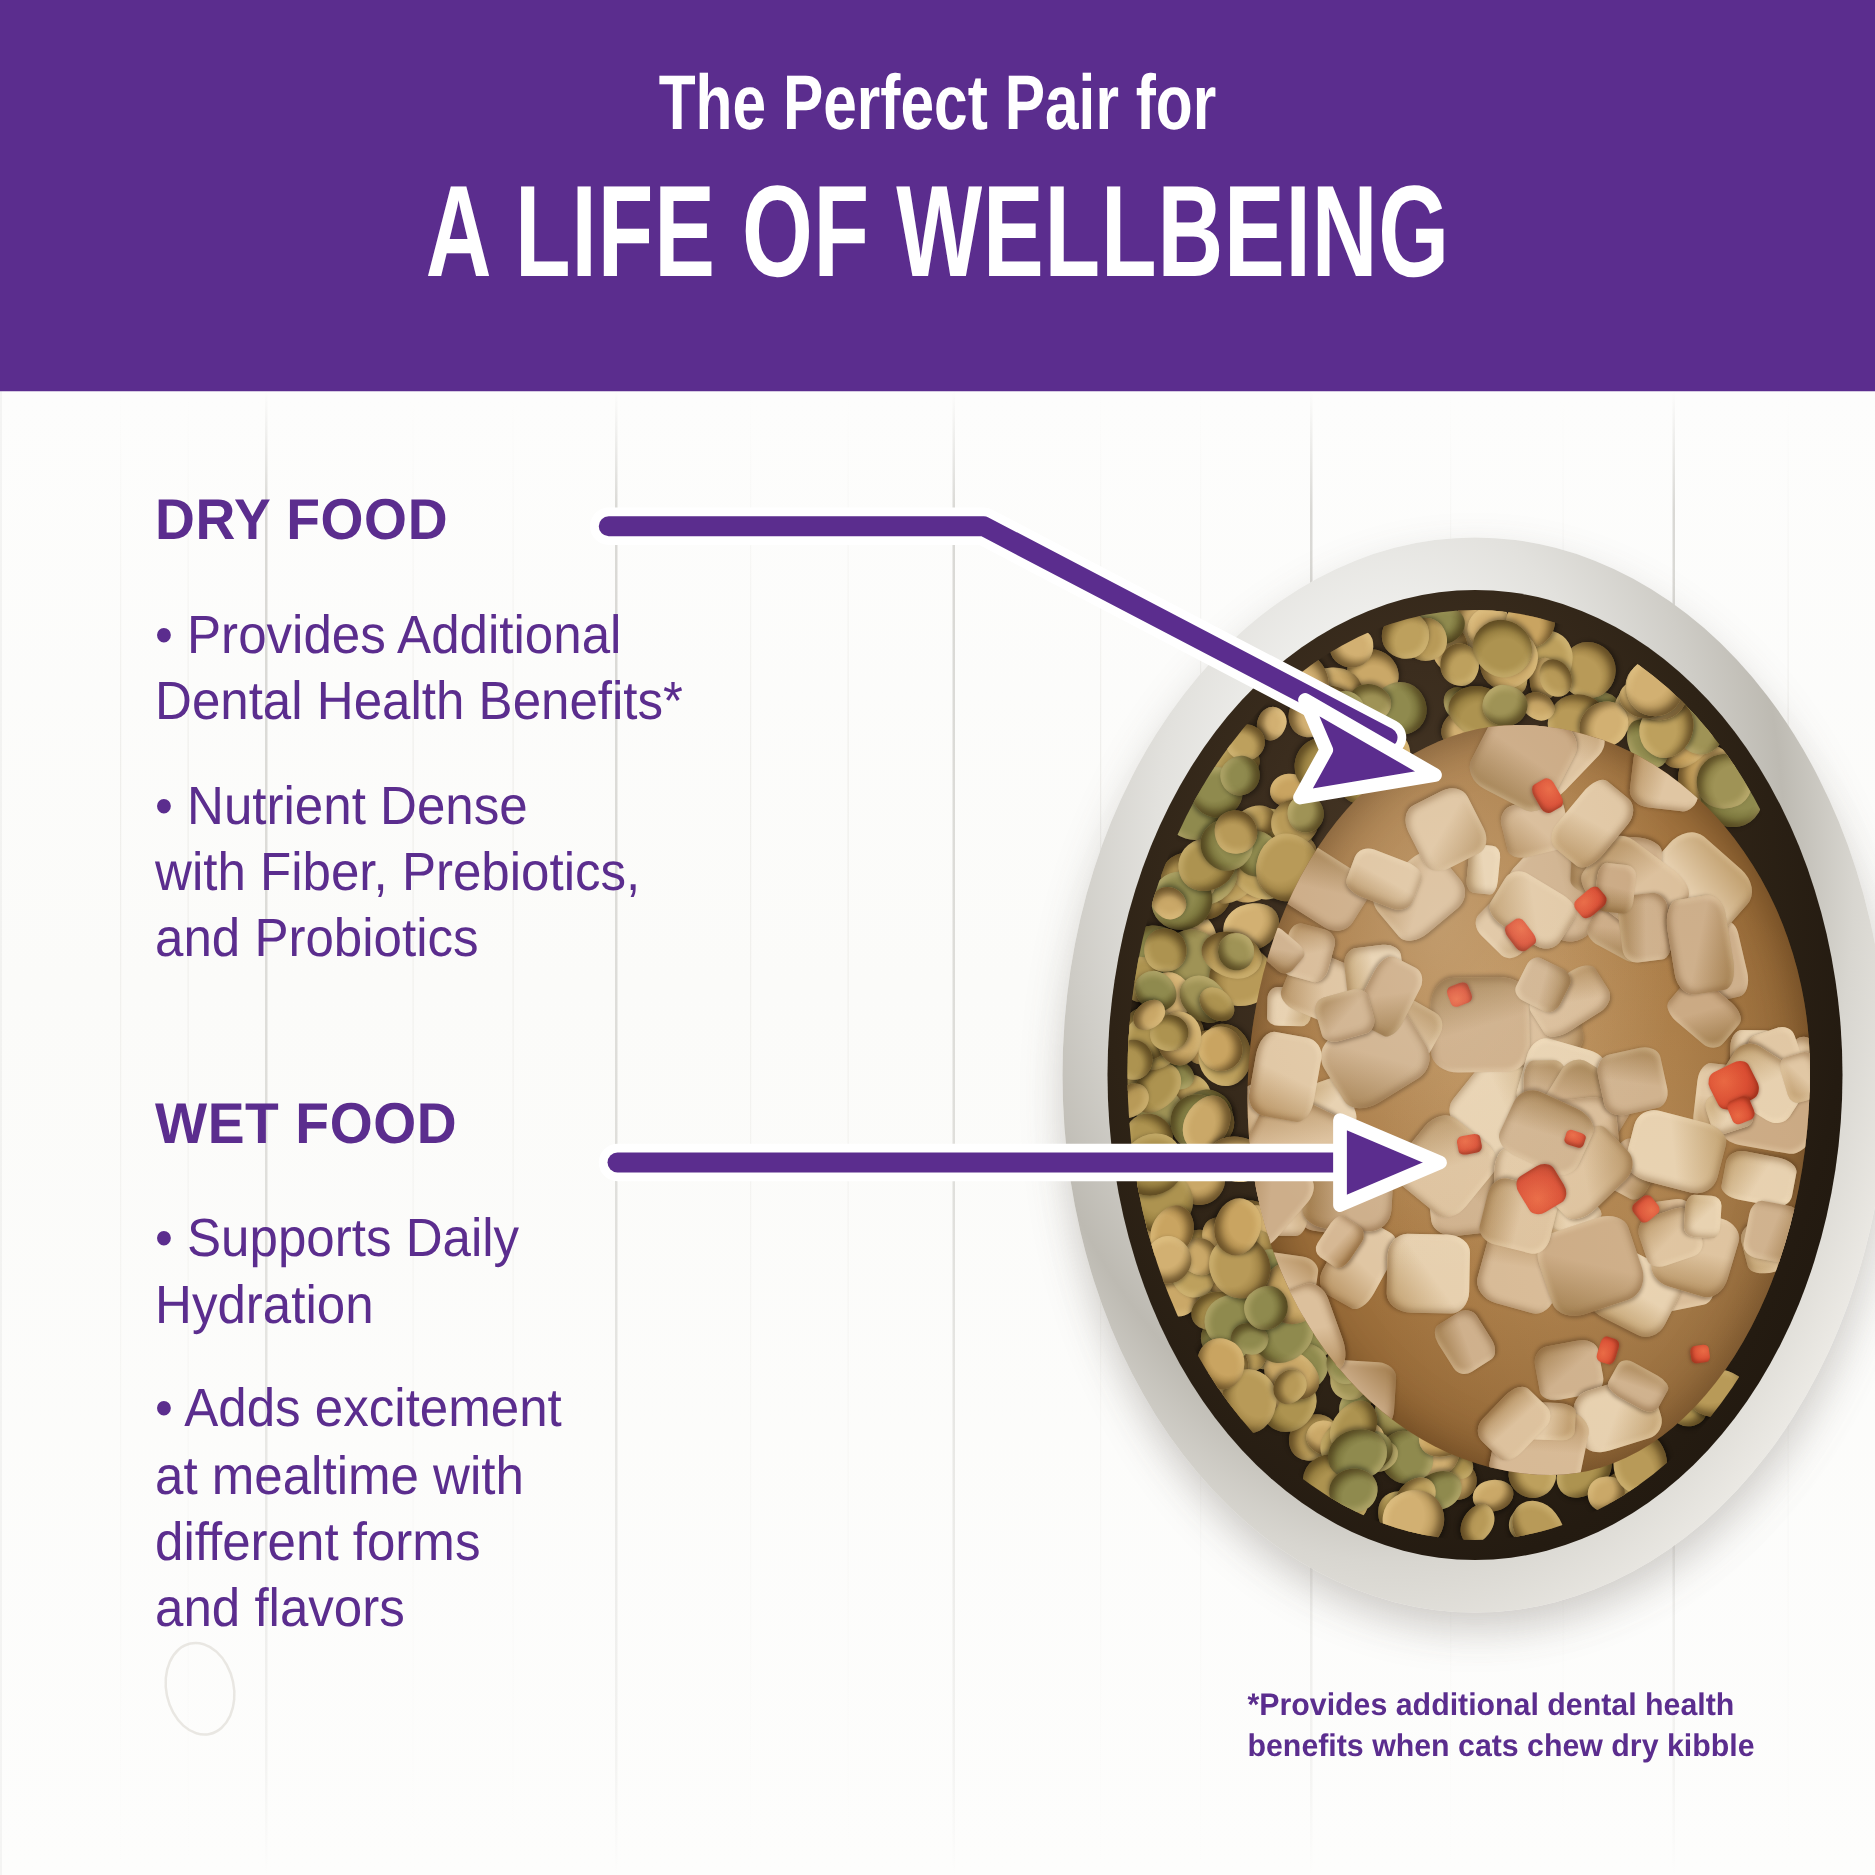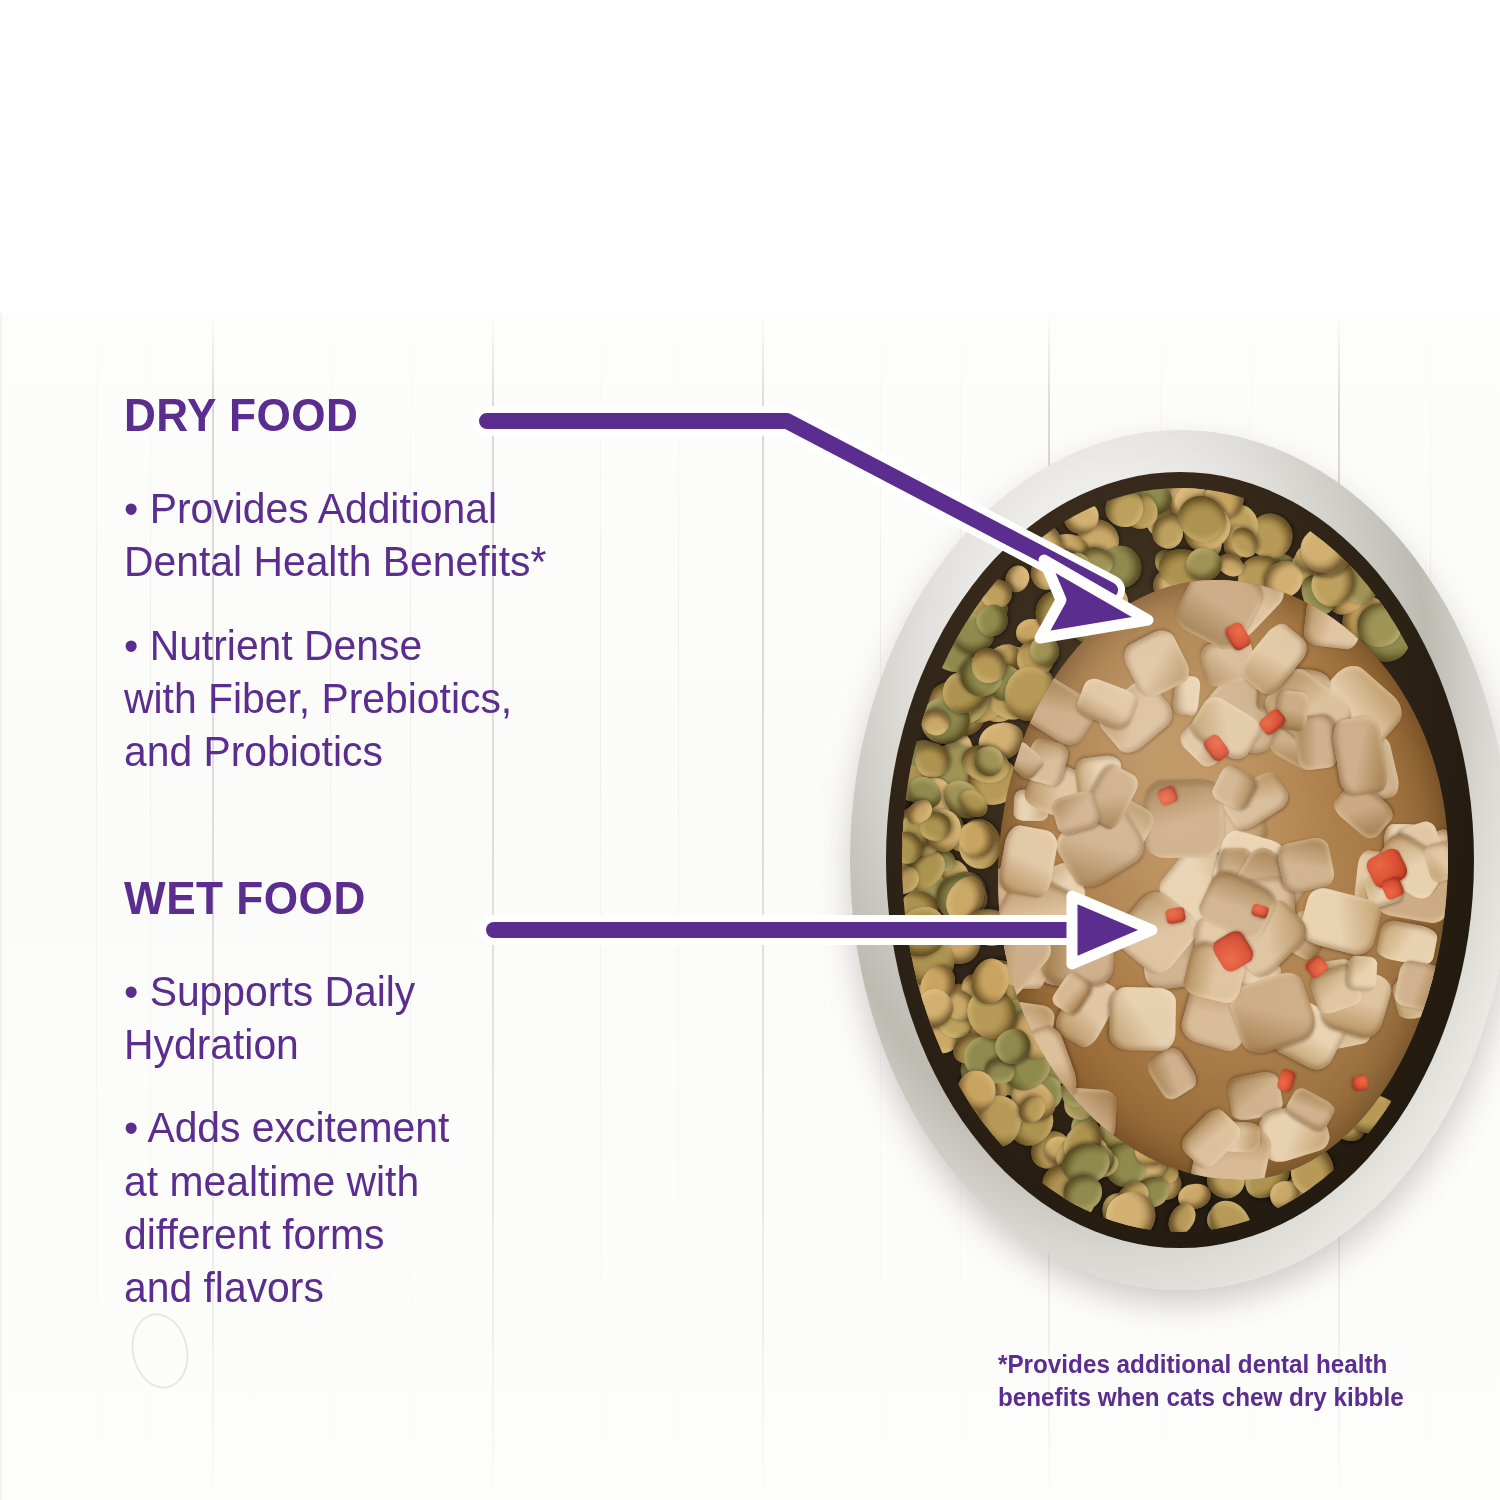--- a/index.html
+++ b/index.html
@@ -245,20 +245,24 @@
     <div class="grain" style="left:678px;"></div>
     <div class="grain" style="left:880px;"></div>
     <div class="grain" style="left:960px;"></div>
     <div class="grain" style="left:1160px;"></div>
     <div class="grain" style="left:1250px;"></div>
     <div class="grain" style="left:1430px;"></div>
     <div class="knot" style="left:132px; top:1000px; width:52px; height:72px;"></div>
     <div class="knot" style="left:1200px; top:130px; width:34px; height:58px; border-color:rgba(205,190,170,0.35);"></div>
   </div>
 
+  <div class="header">
+    <div class="header-line1">The Perfect Pair for</div>
+    <div class="header-line2">A LIFE OF WELLBEING</div>
+  </div>
 
   <div class="bowl-wrap">
     <div class="bowl-shadow"></div>
     <div class="bowl-rim"></div>
     <div class="bowl-inner-wall"></div>
 
     <div class="kibble-ring">
 
     <div class="kibble" style="left: 75.6779px; top: 234.696px; width: 45.8635px; height: 37.0492px; transform: rotate(339.039deg); background: radial-gradient(at 36% 30%, rgb(210, 176, 114) 0%, rgb(210, 176, 114) 42%, rgb(149, 118, 58) 100%);"></div>
         <div class="kibble" style="left: 307.523px; top: 2.66624px; width: 26.3454px; height: 28.9227px; transform: rotate(230.281deg); background: radial-gradient(at 36% 30%, rgb(210, 176, 114) 0%, rgb(210, 176, 114) 42%, rgb(149, 118, 58) 100%);"></div>

